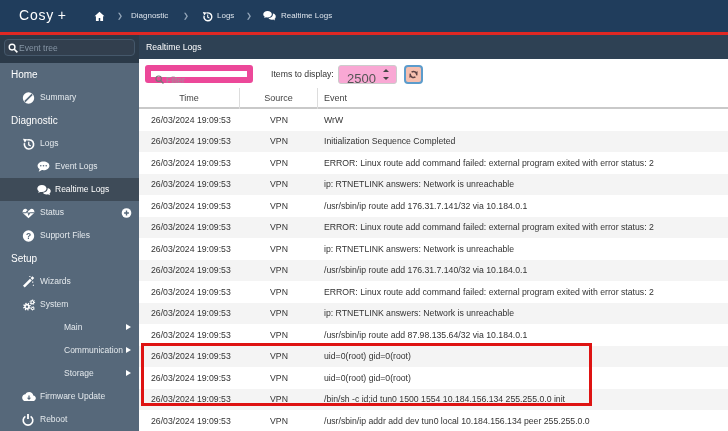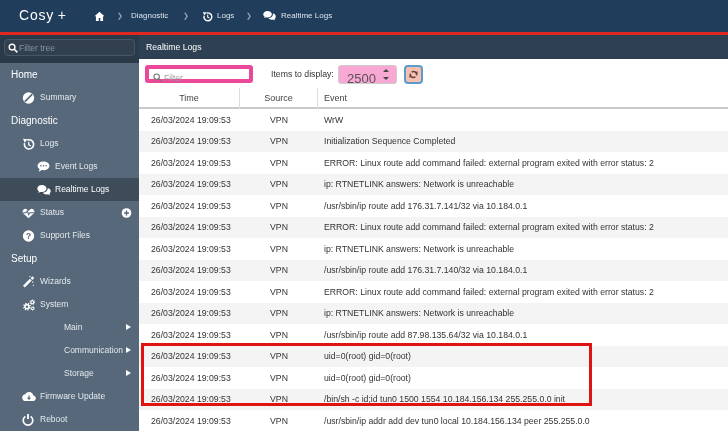--- a/index.html
+++ b/index.html
@@ -22,21 +22,21 @@
 .mi.l2 { padding-left:55px; }
 .mi.l3 { padding-left:64px; }
 .mi.active { background:#3e4b58; color:#fff; }
 .mico { position:absolute; top:50%; transform:translateY(-50%); }
 .mico.i1 { left:22px; }
 .mico.i2 { left:37px; }
 .caret { position:absolute; right:8px; top:8px; width:0; height:0; border-left:5px solid #fff; border-top:3.5px solid transparent; border-bottom:3.5px solid transparent; }
 .main { position:absolute; left:139px; top:34.5px; width:589px; height:396.5px; background:#fff; }
 .titlebar { position:absolute; left:0; top:0; width:589px; height:24.5px; background:#2e4154; color:#fff; font-size:8.7px; line-height:24.5px; padding-left:7px; }
 .toolbar { position:absolute; left:0; top:24.5px; width:589px; height:29px; background:#fff; }
-.f-input { position:absolute; left:6px; top:6px; width:108px; height:18px; border:4px solid #ec4899; border-radius:3px; background:#fff; }
+.f-input { position:absolute; left:6px; top:6px; width:108px; height:18px; border:6px solid #ec4899; border-radius:3px; background:#fff; }
 .f-input span { position:absolute; left:15px; top:4px; font-size:8.5px; color:#999; }
 .itd { position:absolute; left:132px; top:10px; font-size:8.7px; color:#333; }
 .spin { position:absolute; left:199px; top:5.5px; width:59px; height:19.5px; border:1px solid #ccc; border-radius:3px; background:#f9a8d4; font-size:13px; color:#555; }
 .spin .val { position:absolute; left:8px; top:5px; }
 .spin .up { position:absolute; right:7px; top:3.5px; width:0; height:0; border-bottom:3.5px solid #444; border-left:3px solid transparent; border-right:3px solid transparent; }
 .spin .dn { position:absolute; right:7px; bottom:3.5px; width:0; height:0; border-top:3.5px solid #444; border-left:3px solid transparent; border-right:3px solid transparent; }
 .rbtn { position:absolute; left:264.5px; top:6px; width:19.5px; height:18.5px; background:#f6bfaf; border:2px solid #5b9ccc; border-radius:4px; }
 .thead { position:absolute; left:0; top:53.5px; width:589px; height:21px; border-bottom:2px solid #c9c9c9; font-size:9px; color:#444; }
 .th { position:absolute; top:0; height:21px; line-height:20px; }
 .th.t { left:0; width:101px; text-align:center; border-right:1px solid #ddd; }
@@ -81,21 +81,21 @@
   <div class="crumb" style="left:281px;">Realtime Logs</div>
 </div>
 <div class="redline"></div>
 <div class="sidebar">
   <div class="sb-search">
     <div class="sb-input">
       <svg style="position:absolute;left:3px;top:3px;" width="10" height="10" viewBox="0 0 16 16">
           <circle cx="6.5" cy="6.5" r="4.6" fill="none" stroke="#fff" stroke-width="2.2"></circle>
           <path d="M10 10 L15 15" stroke="#fff" stroke-width="2.6"></path>
         </svg>
-      <span>Filter tree</span>
+      <span>Event tree</span>
     </div>
   </div>
   <div class="menu">
     <div class="mi sect">Home</div>
     <div class="mi l1"><span class="mico i1">
           <svg width="13" height="13" viewBox="0 0 16 16">
             <circle cx="8" cy="8" r="7" fill="#fff"></circle>
             <path d="M12.5 3.5 L3.5 12.5" stroke="#56687a" stroke-width="2"></path>
           </svg>
         </span>Summary</div>

